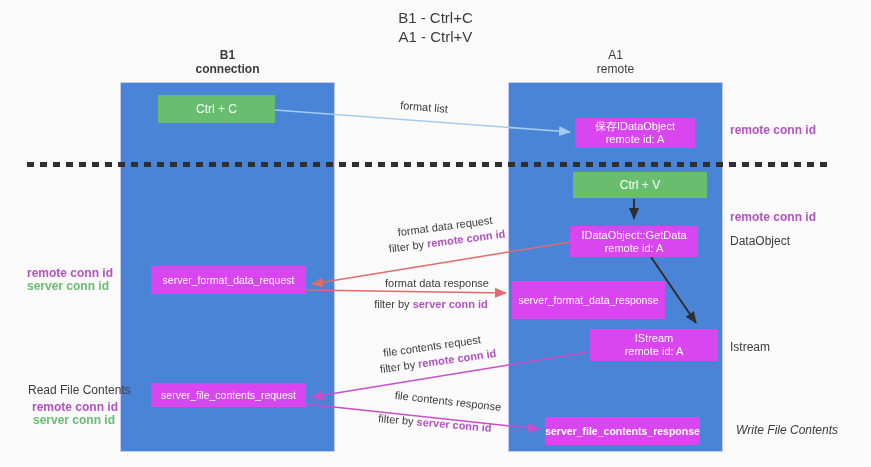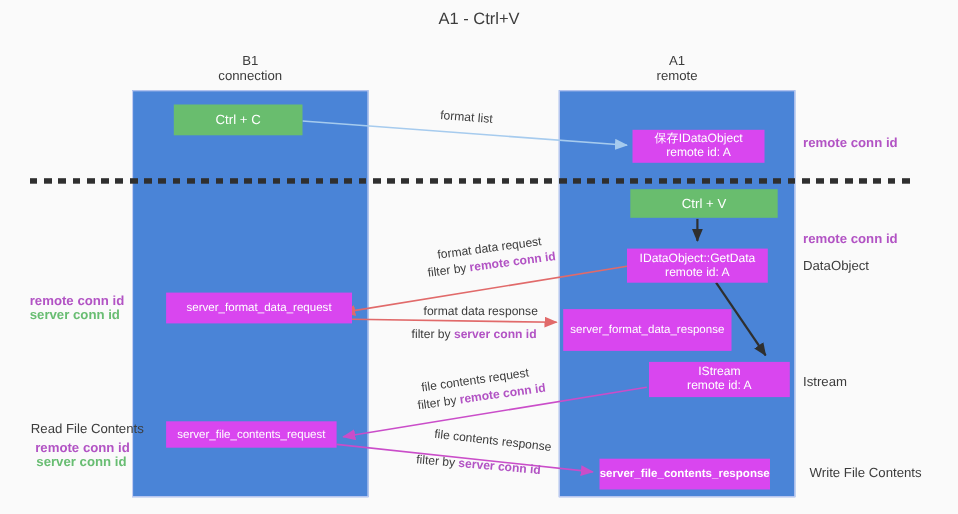--- a/index.html
+++ b/index.html
@@ -55,24 +55,25 @@
   }
   .side-label.purple{color:#b253c4;font-weight:bold;}
   .side-label.greent{color:#68bd72;font-weight:bold;}
 </style>
 </head>
 <body>
 
 <div class="canvas">
 
   <div class="title">
+    <div>B1 - Ctrl+C</div>
     <div>A1 - Ctrl+V</div>
   </div>
 
-  <div class="lane-header" style="left:120px;">
+  <div class="lane-header" style="left:120px;font-weight:bold;">
     <div>B1</div>
     <div>connection</div>
   </div>
   <div class="lane-header" style="left:508px;">
     <div>A1</div>
     <div>remote</div>
   </div>
 
   <div class="lane" style="left:120px;"></div>
   <div class="lane" style="left:508px;"></div>
@@ -114,21 +115,21 @@
 
   <div class="node green" style="left:573px;top:172px;width:134px;height:26px;">
     <div>Ctrl + V</div>
   </div>
 
   <div class="node orange" style="left:570px;top:226px;width:128px;height:31px;font-size:11px;">
     <div>IDataObject::GetData</div>
     <div>remote id: A</div>
   </div>
 
-  <div class="node orange" style="left:151px;top:266px;width:169px;height:28px;">
+  <div class="node orange" style="left:151px;top:266px;width:155px;height:28px;">
     <div>server_format_data_request</div>
   </div>
 
   <div class="node orange" style="left:512px;top:281px;width:153px;height:38px;">
     <div>server_format_data_response</div>
   </div>
 
   <div class="node orange" style="left:590px;top:329px;width:128px;height:32px;font-size:11px;">
     <div>IStream</div>
     <div>remote id: A</div>
@@ -161,21 +162,21 @@
 
   <div class="arrow-label" style="left:448px;top:401px;--rot:6.5deg;">file contents response</div>
   <div class="arrow-label" style="left:435px;top:423px;--rot:5deg;">
     <span>filter by</span><span class="accent-purple">server conn id</span>
   </div>
 
   <div class="side-label purple" style="left:730px;top:124px;">remote conn id</div>
   <div class="side-label purple" style="left:730px;top:211px;">remote conn id</div>
   <div class="side-label" style="left:730px;top:235px;">DataObject</div>
   <div class="side-label" style="left:730px;top:341px;">Istream</div>
-  <div class="side-label" style="left:736px;top:424px;">Write File Contents</div>
+  <div class="side-label" style="left:736px;top:424px;font-style:italic;">Write File Contents</div>
 
   <div class="side-label purple" style="left:27px;top:267px;">remote conn id</div>
   <div class="side-label greent" style="left:27px;top:280px;">server conn id</div>
   <div class="side-label" style="left:28px;top:384px;">Read File Contents</div>
   <div class="side-label purple" style="left:32px;top:401px;">remote conn id</div>
   <div class="side-label greent" style="left:33px;top:414px;">server conn id</div>
 
 </div>
 
 </body></html>

